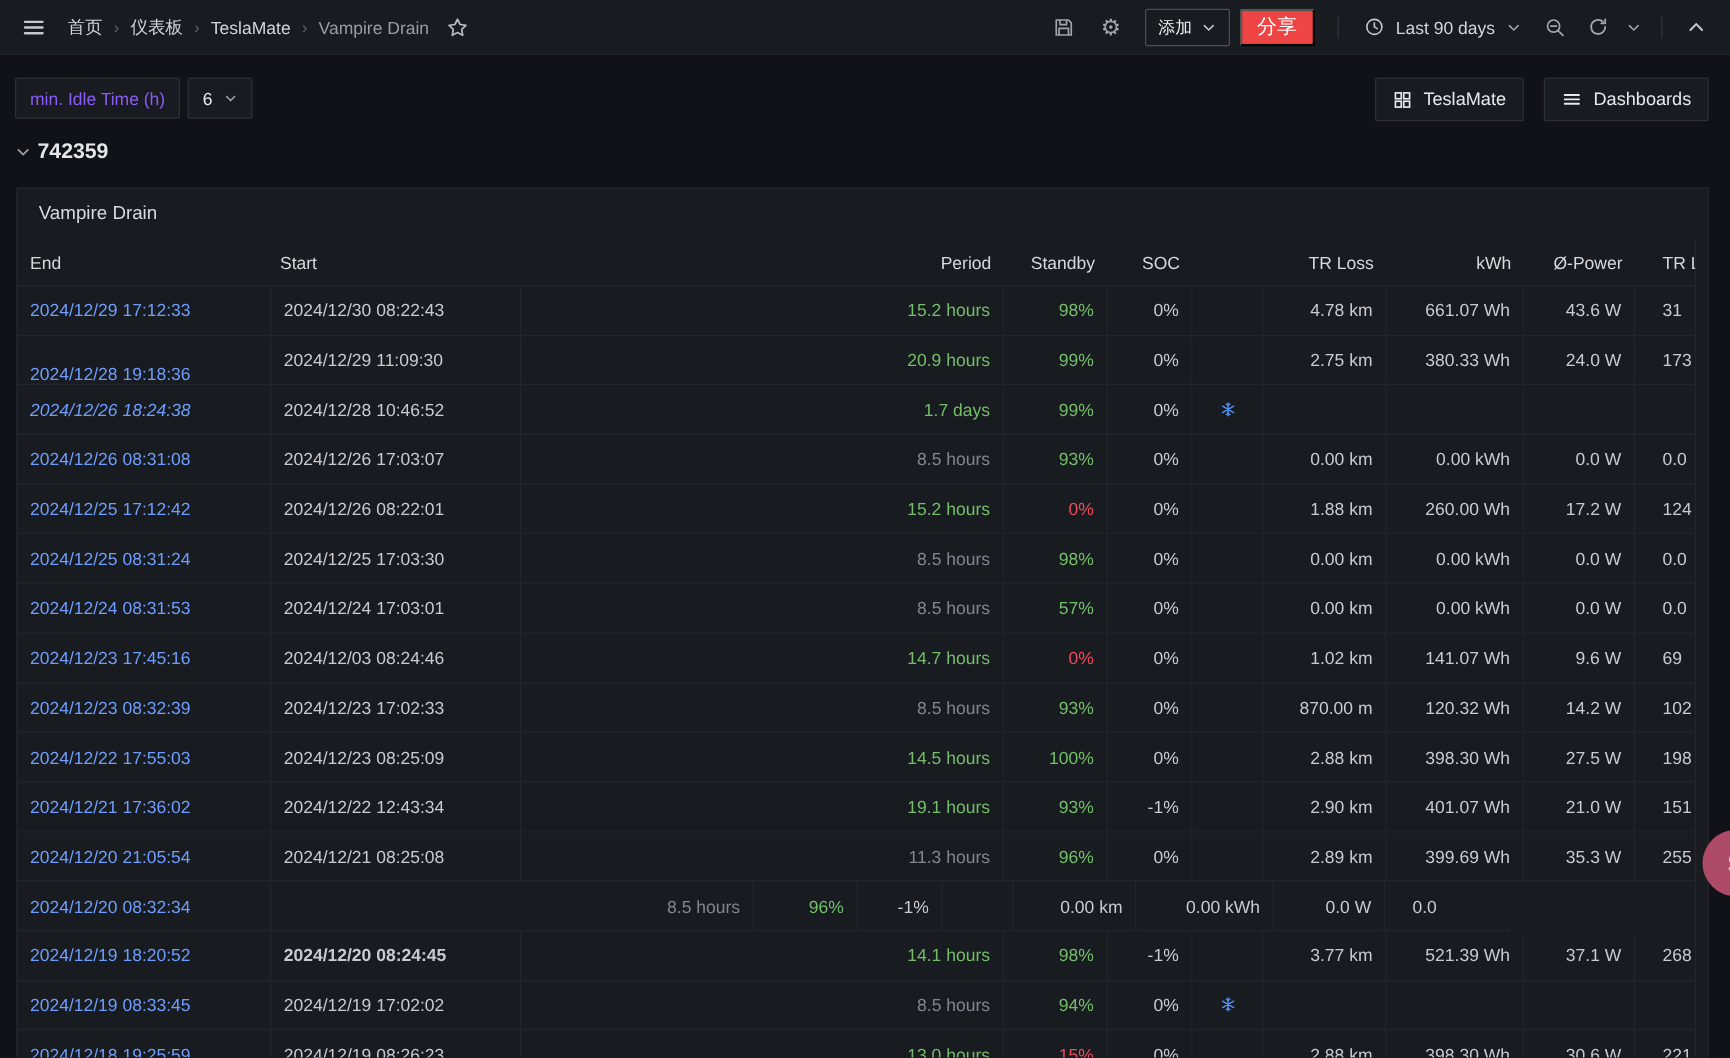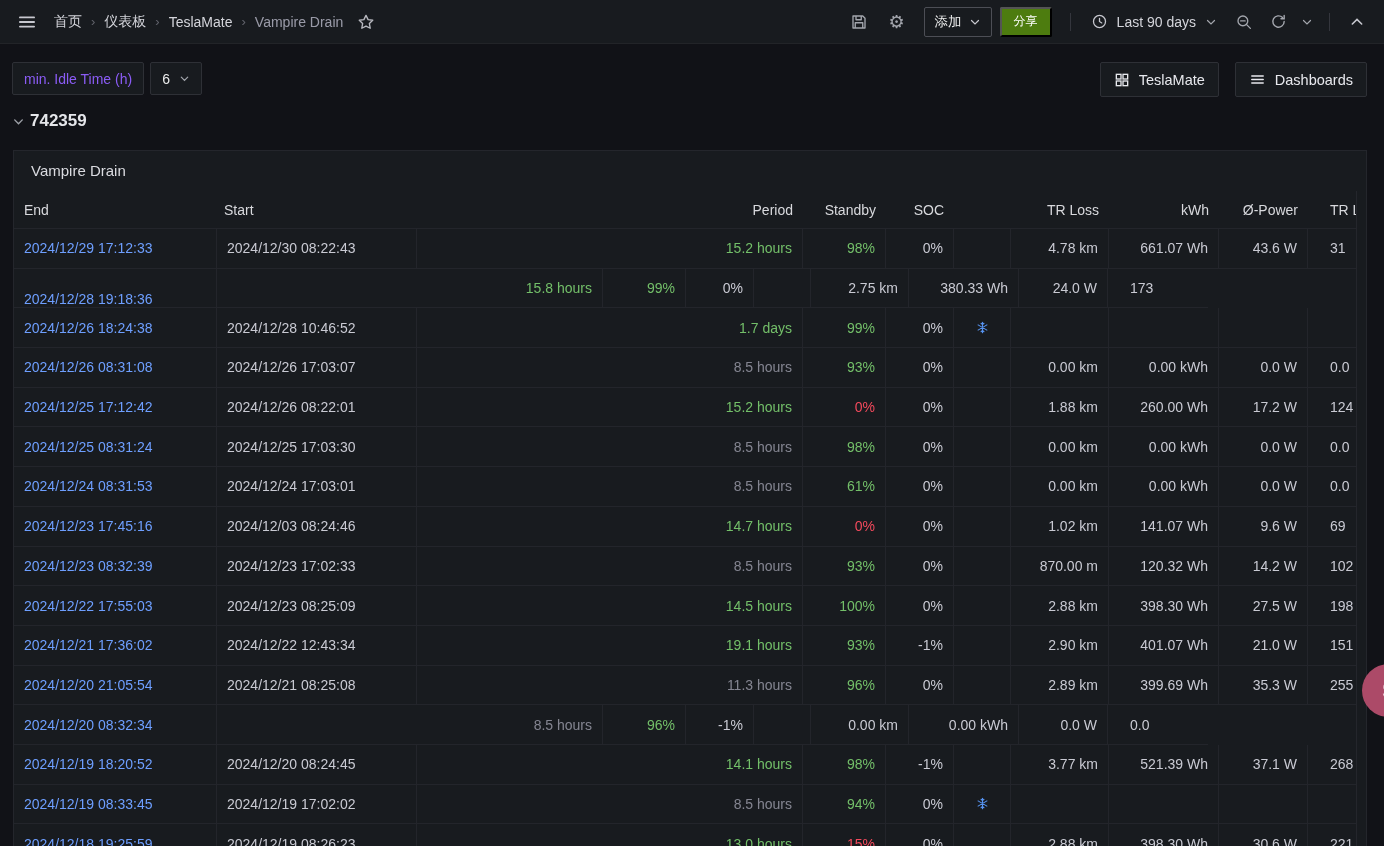--- a/index.html
+++ b/index.html
@@ -31,22 +31,22 @@
   .crumb.current { color:rgba(204,204,220,.72); font-weight:400; cursor:default; }
   .crumb-sep { color:rgba(204,204,220,.4); font-size:13px; }
   .nav-right { display:flex; align-items:center; gap:4px; }
   .btn-add {
     height:30px; display:flex; align-items:center; gap:7px; padding:0 10px;
     border:1px solid #4c4e55; border-radius:2px; background:transparent;
     color:#eceded; font-size:13.5px; font-weight:500; cursor:pointer; margin:0 4px;
   }
   .btn-share {
     height:30px; display:flex; align-items:center; padding:0 12px;
-    background:#4d7c0f; border-radius:2px; color:#ffffff;
-    font-size:12px; font-weight:500; cursor:pointer; margin-right:6px;
+    background:#ef4444; border-radius:2px; color:#ffffff;
+    font-size:16px; font-weight:500; cursor:pointer; margin-right:6px;
   }
   .nav-divider { width:1px; height:18px; background:#34363d; margin:0 8px; flex:none; }
   .timepicker {
     display:flex; align-items:center; gap:9px; padding:0 8px; height:30px;
     color:#d4d5db; font-size:14px; font-weight:500; cursor:pointer;
   }
 
   
   .subheader {
     position:absolute; top:62px; left:12px; right:17px;
@@ -268,31 +268,32 @@
           <div class="td a-c" style="width: 57px;"></div>
           <div class="td a-r" style="width: 98px;">4.78 km</div>
           <div class="td a-r" style="width: 110px;">661.07 Wh</div>
           <div class="td a-r" style="width: 89px;">43.6 W</div>
           <div class="td cut" style="width: 100px;">31</div>
         </div>
         <div class="tr">
           <div class="td " style="width: 203px; align-items: flex-end;">
             <span class="link">2024/12/28 19:18:36</span>
           </div>
-          <div class="td a-r green" style="width: 386px;">15.8 hours</div>
+          <div class="td " style="width: 200px;">2024/12/29 11:09:30</div>
+          <div class="td a-r green" style="width: 386px;">20.9 hours</div>
           <div class="td a-r green" style="width: 83px;">99%</div>
           <div class="td a-r" style="width: 68px;">0%</div>
           <div class="td a-c" style="width: 57px;"></div>
           <div class="td a-r" style="width: 98px;">2.75 km</div>
           <div class="td a-r" style="width: 110px;">380.33 Wh</div>
           <div class="td a-r" style="width: 89px;">24.0 W</div>
           <div class="td cut" style="width: 100px;">173</div>
         </div>
         <div class="tr">
-          <div class="td " style="width: 203px;">
+          <div class="td " style="width: 203px; font-style: italic;">
             <span class="link">2024/12/26 18:24:38</span>
           </div>
           <div class="td " style="width: 200px;">2024/12/28 10:46:52</div>
           <div class="td a-r green" style="width: 386px;">1.7 days</div>
           <div class="td a-r green" style="width: 83px;">99%</div>
           <div class="td a-r" style="width: 68px;">0%</div>
           <div class="td a-c" style="width: 57px;">
             <svg width="13" height="13" viewBox="0 0 24 24" fill="none" stroke="#5794f2" stroke-width="2" stroke-linecap="round">
               <path d="M12 2.5v19M3.8 7.2l16.4 9.6M3.8 16.8L20.2 7.2"></path>
               <path d="M9.3 4.2L12 6.5l2.7-2.3M9.3 19.8L12 17.5l2.7 2.3"></path>
@@ -344,21 +345,21 @@
           <div class="td a-r" style="width: 110px;">0.00 kWh</div>
           <div class="td a-r" style="width: 89px;">0.0 W</div>
           <div class="td cut" style="width: 100px;">0.0</div>
         </div>
         <div class="tr">
           <div class="td " style="width: 203px;">
             <span class="link">2024/12/24 08:31:53</span>
           </div>
           <div class="td " style="width: 200px;">2024/12/24 17:03:01</div>
           <div class="td a-r dim" style="width: 386px;">8.5 hours</div>
-          <div class="td a-r green" style="width: 83px;">61%</div>
+          <div class="td a-r green" style="width: 83px;">57%</div>
           <div class="td a-r" style="width: 68px;">0%</div>
           <div class="td a-c" style="width: 57px;"></div>
           <div class="td a-r" style="width: 98px;">0.00 km</div>
           <div class="td a-r" style="width: 110px;">0.00 kWh</div>
           <div class="td a-r" style="width: 89px;">0.0 W</div>
           <div class="td cut" style="width: 100px;">0.0</div>
         </div>
         <div class="tr">
           <div class="td " style="width: 203px;">
             <span class="link">2024/12/23 17:45:16</span>
@@ -439,21 +440,21 @@
           <div class="td a-c" style="width: 57px;"></div>
           <div class="td a-r" style="width: 98px;">0.00 km</div>
           <div class="td a-r" style="width: 110px;">0.00 kWh</div>
           <div class="td a-r" style="width: 89px;">0.0 W</div>
           <div class="td cut" style="width: 100px;">0.0</div>
         </div>
         <div class="tr">
           <div class="td " style="width: 203px;">
             <span class="link">2024/12/19 18:20:52</span>
           </div>
-          <div class="td " style="width: 200px;">2024/12/20 08:24:45</div>
+          <div class="td " style="width: 200px; font-weight: bold;">2024/12/20 08:24:45</div>
           <div class="td a-r green" style="width: 386px;">14.1 hours</div>
           <div class="td a-r green" style="width: 83px;">98%</div>
           <div class="td a-r" style="width: 68px;">-1%</div>
           <div class="td a-c" style="width: 57px;"></div>
           <div class="td a-r" style="width: 98px;">3.77 km</div>
           <div class="td a-r" style="width: 110px;">521.39 Wh</div>
           <div class="td a-r" style="width: 89px;">37.1 W</div>
           <div class="td cut" style="width: 100px;">268</div>
         </div>
         <div class="tr">

